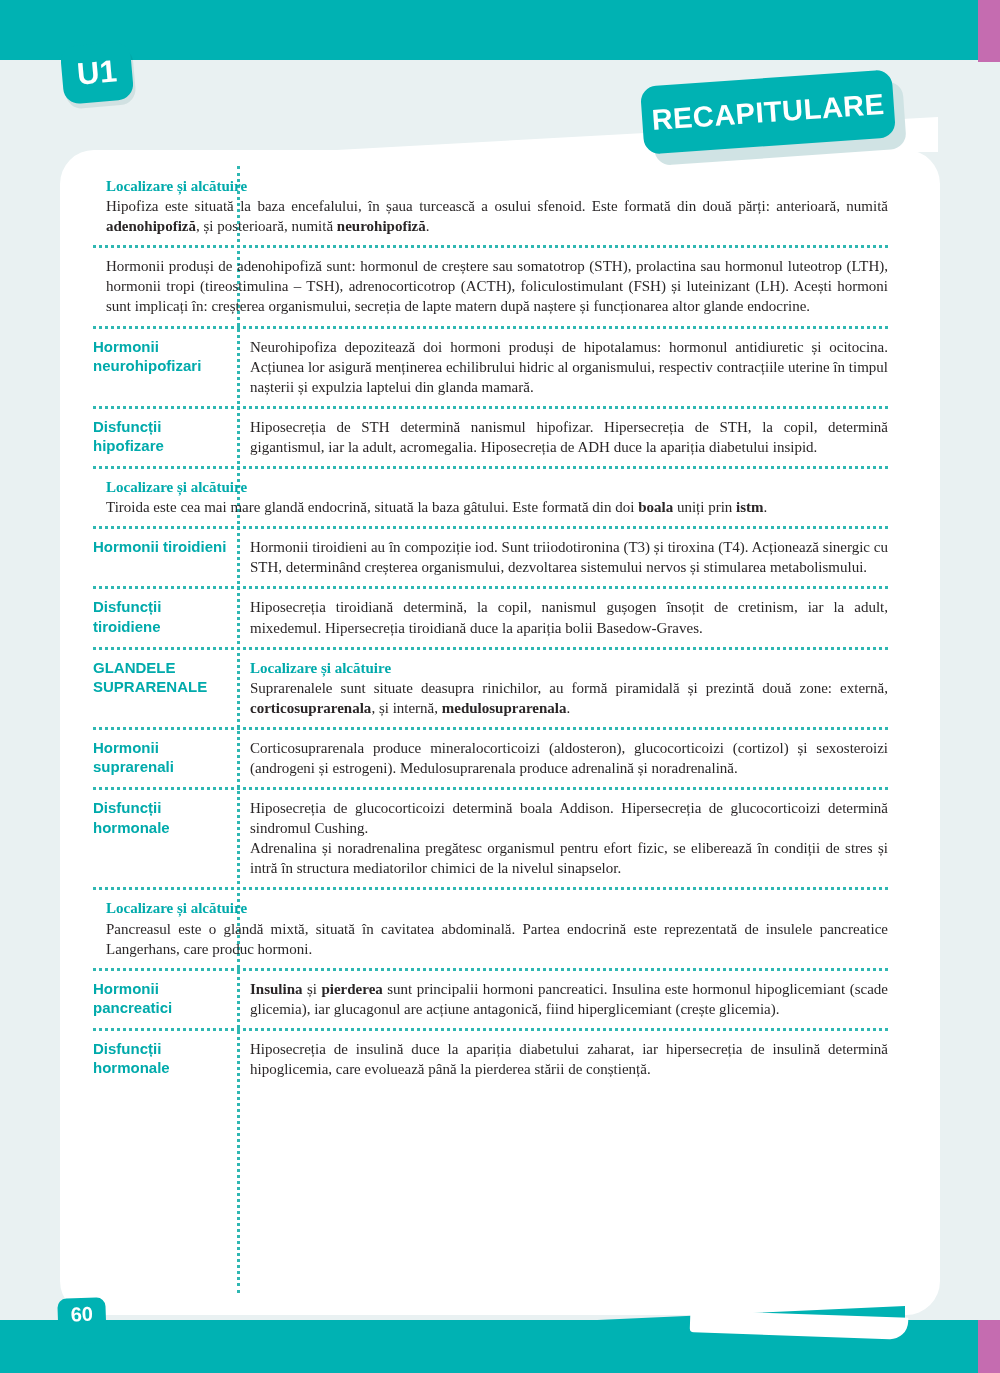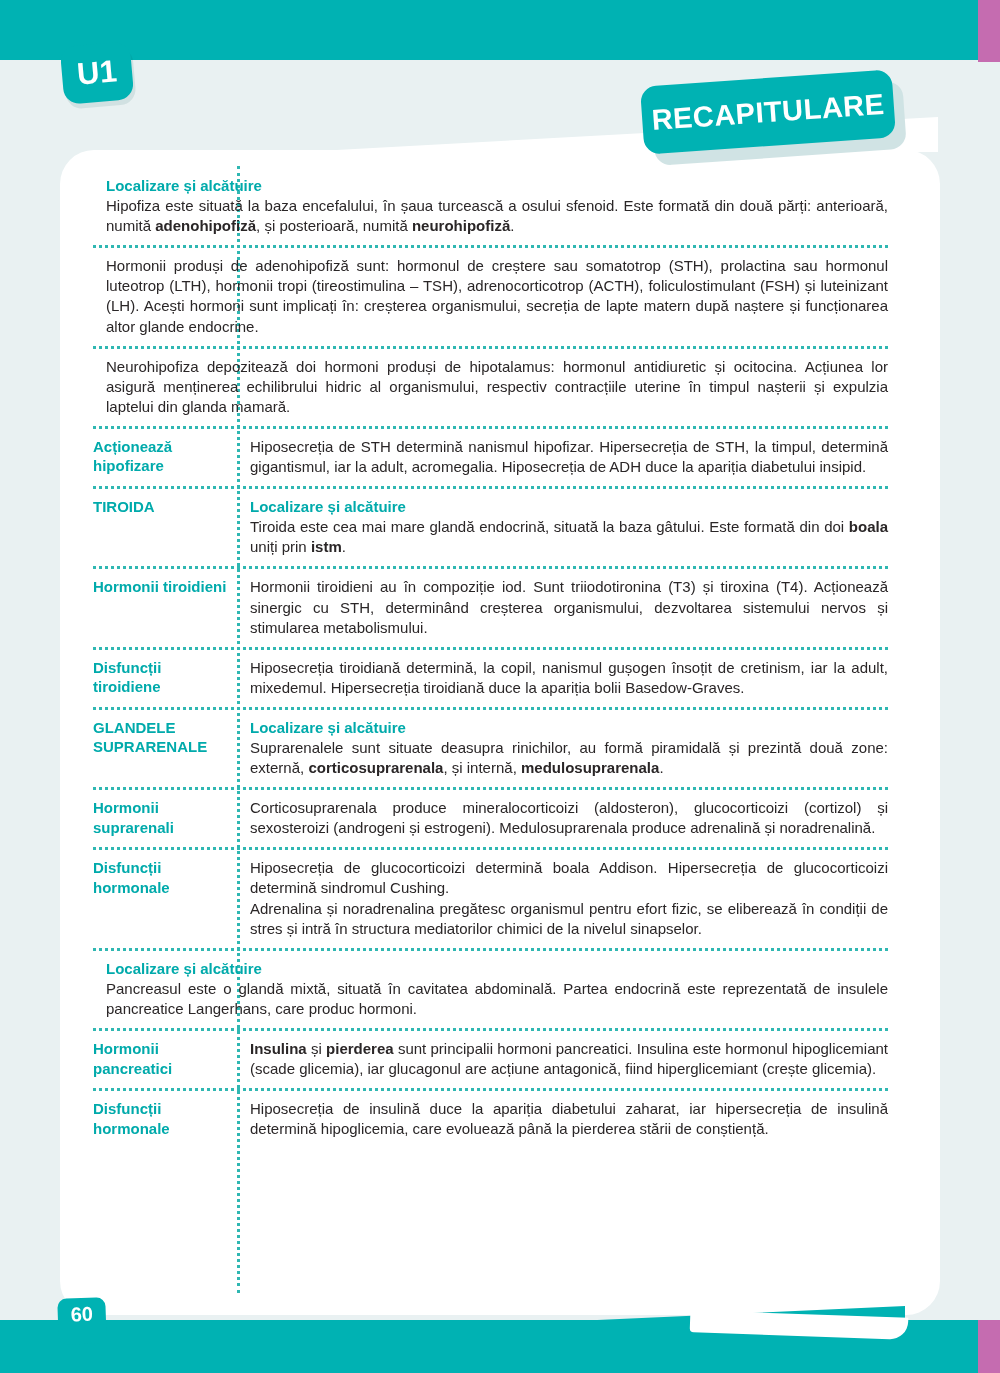--- a/index.html
+++ b/index.html
@@ -66,21 +66,21 @@
 
   .vline{
     position:absolute;left:177px;top:16px;bottom:22px;width:0;
     border-left:3px dotted var(--dots);
   }
   .rows{position:relative;}
   .row{display:flex;padding:8px 0 9px;}
   .row + .row{border-top:3px dotted var(--dots);}
   .row:last-child{padding-bottom:20px;}
   .cell-label{width:144px;flex:none;padding-right:10px;box-sizing:border-box;}
-  .cell-content{flex:1;padding-left:13px;text-align:justify;}
+  .cell-content{flex:1;padding-left:13px;text-align:justify;font-family:Liberation Serif, serif;}
   .label{font-weight:bold;font-size:15px;line-height:1.3;color:var(--teal-text);}
   .label.pink{color:var(--pink);}
   .label + .label{margin-top:14px;}
   .heading{font-weight:bold;font-size:15px;line-height:1.34;color:var(--teal-text);}
   .cell-content p{margin:0;font-size:15px;line-height:1.34;color:var(--body);}
 </style>
 </head>
 <body>
 
 <div class="page">
@@ -105,36 +105,36 @@
             <div class="heading">Localizare și alcătuire</div>
             <p>Hipofiza este situată la baza encefalului, în șaua turcească a osului sfenoid. Este formată din două părți: anterioară, numită <b>adenohipofiză</b>, și posterioară, numită <b>neurohipofiză</b>.</p>
           </div>
   </div>
         <div class="row">
     <div class="cell-content">
             <p>Hormonii produși de adenohipofiză sunt: hormonul de creștere sau somatotrop (STH), prolactina sau hormonul luteotrop (LTH), hormonii tropi (tireostimulina – TSH), adrenocorticotrop (ACTH), foliculostimulant (FSH) și luteinizant (LH). Acești hormoni sunt implicați în: creșterea organismului, secreția de lapte matern după naștere și funcționarea altor glande endocrine.</p>
           </div>
   </div>
         <div class="row">
+    <div class="cell-label">
+            <div class="label">Hormonii neurohipofizari</div>
+          </div>
     <div class="cell-content">
             <p>Neurohipofiza depozitează doi hormoni produși de hipotalamus: hormonul antidiuretic și ocitocina. Acțiunea lor asigură menținerea echilibrului hidric al organismului, respectiv contracțiile uterine în timpul nașterii și expulzia laptelui din glanda mamară.</p>
           </div>
   </div>
         <div class="row">
     <div class="cell-label">
-            <div class="label">Acționează hipofizare</div>
-          </div>
-    <div class="cell-content">
-            <p>Hiposecreția de STH determină nanismul hipofizar. Hipersecreția de STH, la timpul, determină gigantismul, iar la adult, acromegalia. Hiposecreția de ADH duce la apariția diabetului insipid.</p>
-          </div>
-  </div>
-        <div class="row">
-    <div class="cell-label">
-            <div class="label">TIROIDA</div>
-          </div>
+            <div class="label">Disfuncții hipofizare</div>
+          </div>
+    <div class="cell-content">
+            <p>Hiposecreția de STH determină nanismul hipofizar. Hipersecreția de STH, la copil, determină gigantismul, iar la adult, acromegalia. Hiposecreția de ADH duce la apariția diabetului insipid.</p>
+          </div>
+  </div>
+        <div class="row">
     <div class="cell-content">
             <div class="heading">Localizare și alcătuire</div>
             <p>Tiroida este cea mai mare glandă endocrină, situată la baza gâtului. Este formată din doi <b>boala</b> uniți prin <b>istm</b>.</p>
           </div>
   </div>
         <div class="row">
     <div class="cell-label">
             <div class="label">Hormonii tiroidieni</div>
           </div>
     <div class="cell-content">

